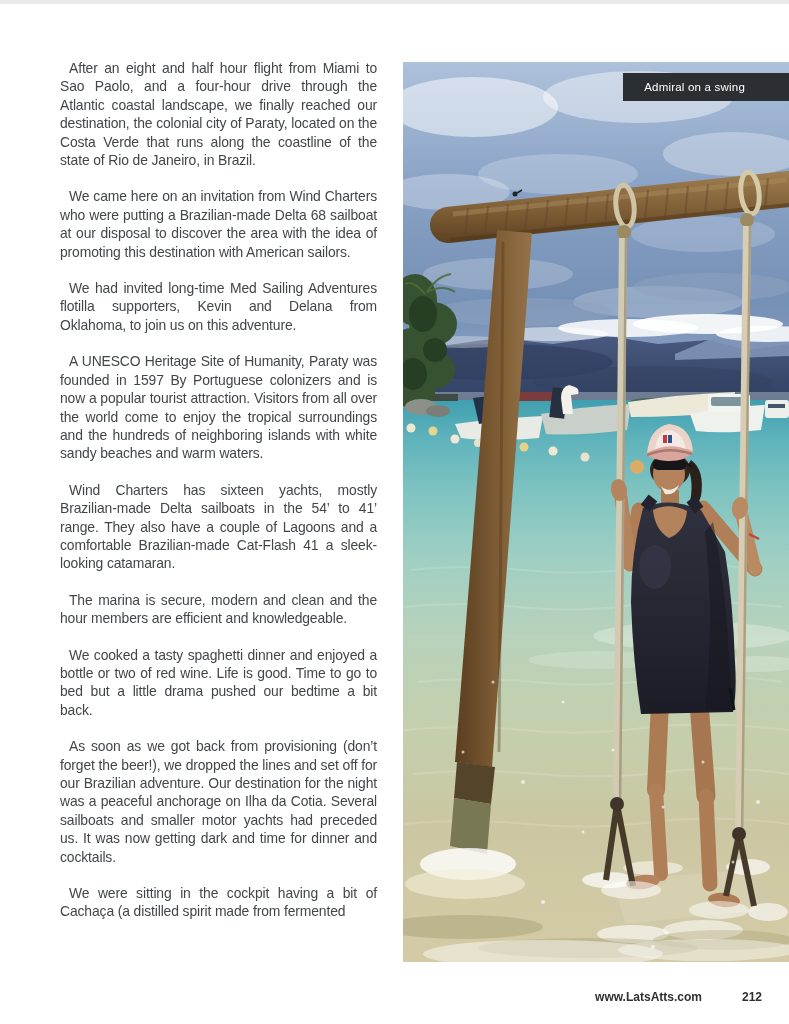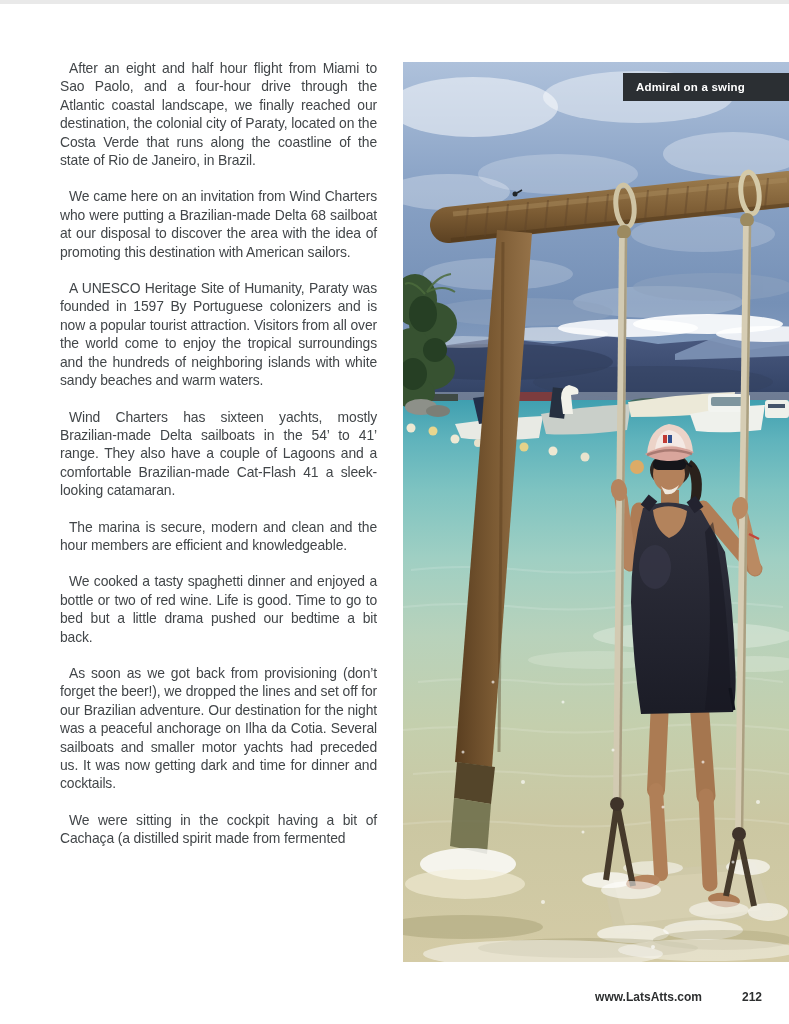--- a/index.html
+++ b/index.html
@@ -15,38 +15,39 @@
   }
   .article p { margin:0 0 18px 0; text-indent:9px; }
   .photo {
     position:absolute; left:403px; top:58px; width:386px; height:900px;
     margin:0; background:#9db3d0;
   }
   .photo svg { display:block; width:386px; height:900px; }
   .caption {
     position:absolute; top:11px; right:0; height:28px;
     background:#2b2f33; color:#ffffff;
-    font-size:11.5px; font-weight:bold; letter-spacing:0.2px;
-    display:flex; align-items:center; padding:0 44px 0 13px;
+    font-size:11.5px; font-weight:normal; letter-spacing:0.2px;
+    display:flex; align-items:center; padding:0 44px 0 21px;
     box-sizing:border-box;
   }
   .footer {
     position:absolute; top:986px; right:27px;
     display:flex; gap:40px; align-items:baseline;
     font-size:12px; font-weight:bold; color:#2d2f30;
   }
 </style>
 </head>
 <body>
 
 <div class="page">
 
   <div class="article">
     <p>After an eight and half hour flight from Miami to Sao Paolo, and a four-hour drive through the Atlantic coastal landscape, we finally reached our destination, the colonial city of Paraty, located on the Costa Verde that runs along the coastline of the state of Rio de Janeiro, in Brazil.</p>
     <p>We came here on an invitation from Wind Charters who were putting a Brazilian-made Delta 68 sailboat at our disposal to discover the area with the idea of promoting this destination with American sailors.</p>
+    <p>We had invited long-time Med Sailing Adventures flotilla supporters, Kevin and Delana from Oklahoma, to join us on this adventure.</p>
     <p>A UNESCO Heritage Site of Humanity, Paraty was founded in 1597 By Portuguese colonizers and is now a popular tourist attraction. Visitors from all over the world come to enjoy the tropical surroundings and the hundreds of neighboring islands with white sandy beaches and warm waters.</p>
     <p>Wind Charters has sixteen yachts, mostly Brazilian-made Delta sailboats in the 54’ to 41’ range. They also have a couple of Lagoons and a comfortable Brazilian-made Cat-Flash 41 a sleek-looking catamaran.</p>
     <p>The marina is secure, modern and clean and the hour members are efficient and knowledgeable.</p>
     <p>We cooked a tasty spaghetti dinner and enjoyed a bottle or two of red wine. Life is good. Time to go to bed but a little drama pushed our bedtime a bit back.</p>
     <p>As soon as we got back from provisioning (don’t forget the beer!), we dropped the lines and set off for our Brazilian adventure. Our destination for the night was a peaceful anchorage on Ilha da Cotia. Several sailboats and smaller motor yachts had preceded us. It was now getting dark and time for dinner and cocktails.</p>
     <p>We were sitting in the cockpit having a bit of Cachaça (a distilled spirit made from fermented</p>
   </div>
 
   <figure class="photo">
     <svg viewBox="0 0 386 900" xmlns="http://www.w3.org/2000/svg">

